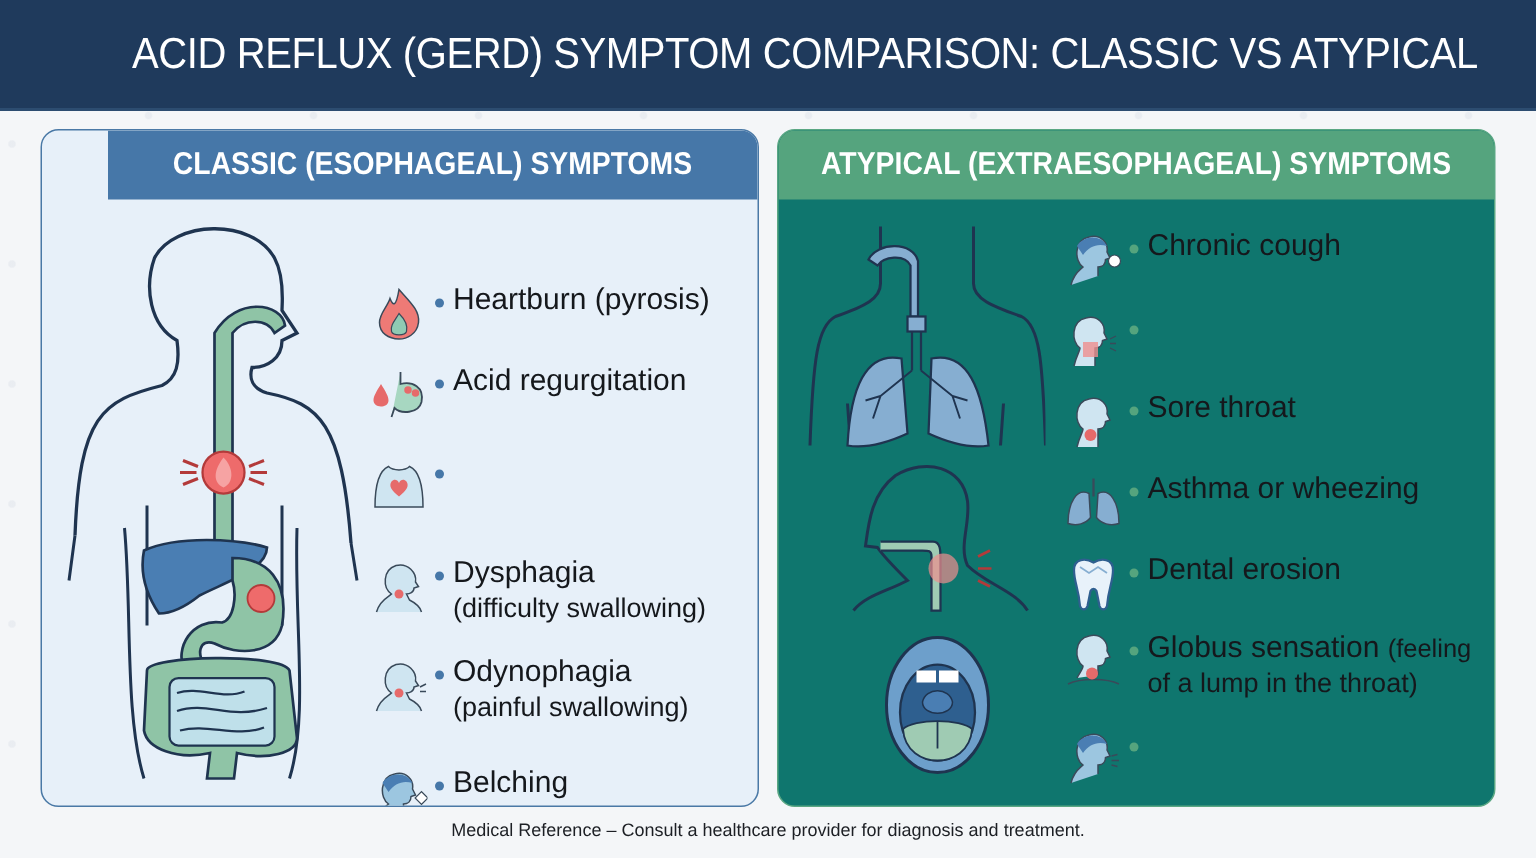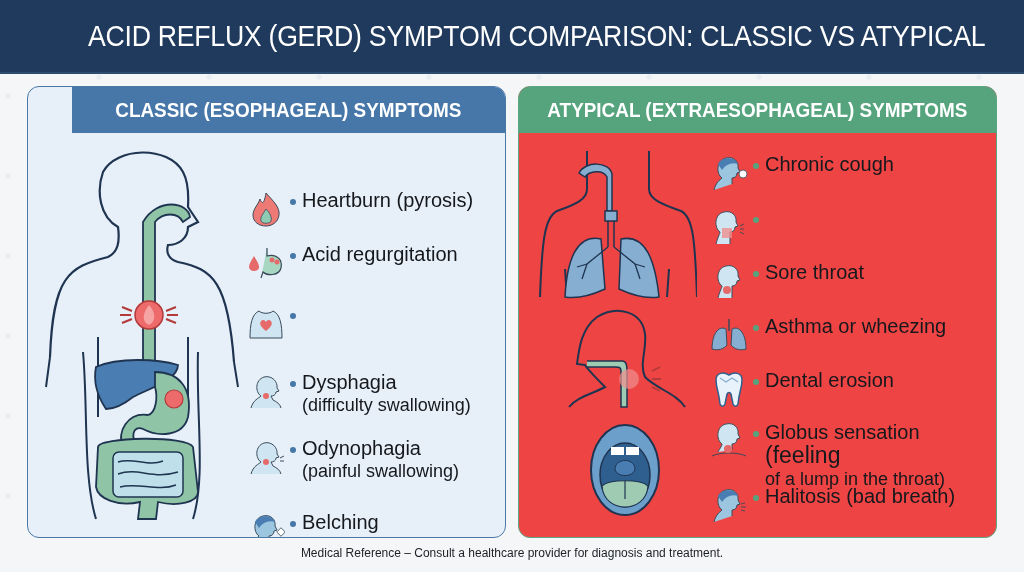--- a/index.html
+++ b/index.html
@@ -30,40 +30,40 @@
     font-size: 29px;
     letter-spacing: -0.3px;
     transform: scaleX(0.92);
     white-space: nowrap;
   }
   .panel {
     position: absolute; top: 86px; height: 452px;
     border-radius: 12px; overflow: hidden;
   }
   .panel.left { left: 27px; width: 479px; background: #e7f0f9; border: 1.5px solid #4a79a6; }
-  .panel.right { left: 518px; width: 479px; background: #ef4444; border: 1.5px solid #5aa783; }
+  .panel.right { left: 518px; width: 479px; background: #0f766e; border: 1.5px solid #5aa783; }
   .panel-head {
     height: 46px; display: flex; align-items: center; justify-content: center;
     color: #ffffff; font-weight: 700; font-size: 21px;
     transform-origin: center;
   }
   .panel.left .panel-head { background: #4677a8; margin-left: 44px; }
   .panel.right .panel-head { background: #55a47e; }
   .panel-head span { display: inline-block; transform: scaleX(0.9); white-space: nowrap; }
 
   .illus { position: absolute; }
   .list { position: absolute; }
   .item { position: absolute; display: flex; align-items: flex-start; }
   .item .icon { width: 40px; height: 40px; flex: 0 0 40px; display: flex; align-items: center; justify-content: center; }
   .item .bullet { width: 6px; height: 6px; border-radius: 50%; margin: 10px 6px 0 4px; flex: 0 0 6px; }
   .panel.left .bullet { background: #4677a8; }
   .panel.right .bullet { background: #55a47e; }
   .item .text { font-size: 20px; line-height: 23px; color: #15181c; }
   .item .text .sub { display: block; font-size: 18px; line-height: 22px; }
-  .item .text .inline-sub { font-size: 23px; margin-top: 26px; }
+  .item .text .inline-sub { font-size: 17px; margin-top: 26px; }
   .footer {
     position: absolute; left: 0; top: 546px; width: 1024px; text-align: center;
     font-size: 12px; color: #1c1f24;
   }
 </style>
 </head>
 <body>
 
 <div class="bg-pattern"></div>
 
@@ -267,18 +267,17 @@
     </div>
     <div class="item" style="top:332px;">
       <span class="icon">
         <svg width="38" height="38" viewBox="0 0 38 38">
             <path d="M4 36 C6 28 10 26 12 24 C6 20 6 6 16 4 C24 2 29 8 28 14 L30 18 L27 19 C27 22 25 24 22 24 L22 30" fill="#9cc6e0" stroke="#3a4a5a" stroke-width="1"></path>
             <path d="M8 10 C12 3 24 2 28 10 C22 8 16 10 12 16 Z" fill="#4a7eb3"></path>
             <path d="M31 18 L35 17 M31 21 L36 21 M31 24 L35 25" stroke="#3a4a5a" stroke-width="0.9"></path>
           </svg>
       </span>
       <span class="bullet"></span>
-      <span class="text">Halitosis (bad breath)</span>
     </div>
   </div>
 </div>
 
 <div class="footer">Medical Reference – Consult a healthcare provider for diagnosis and treatment.</div>
 
 </body></html>

